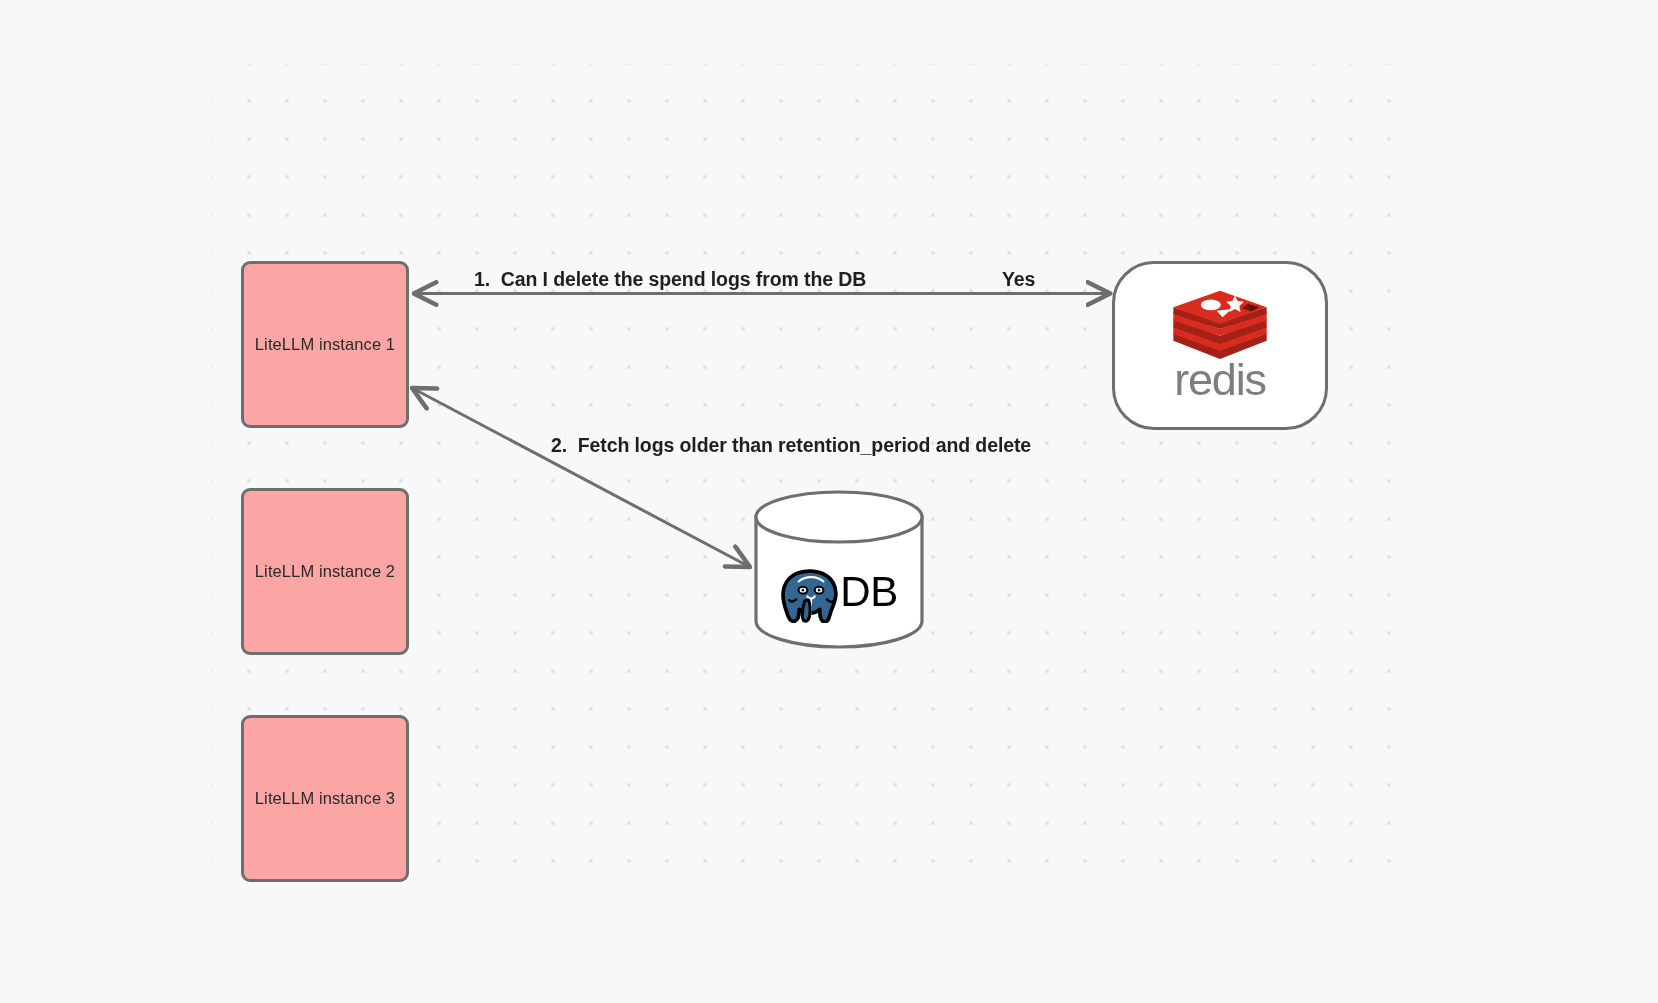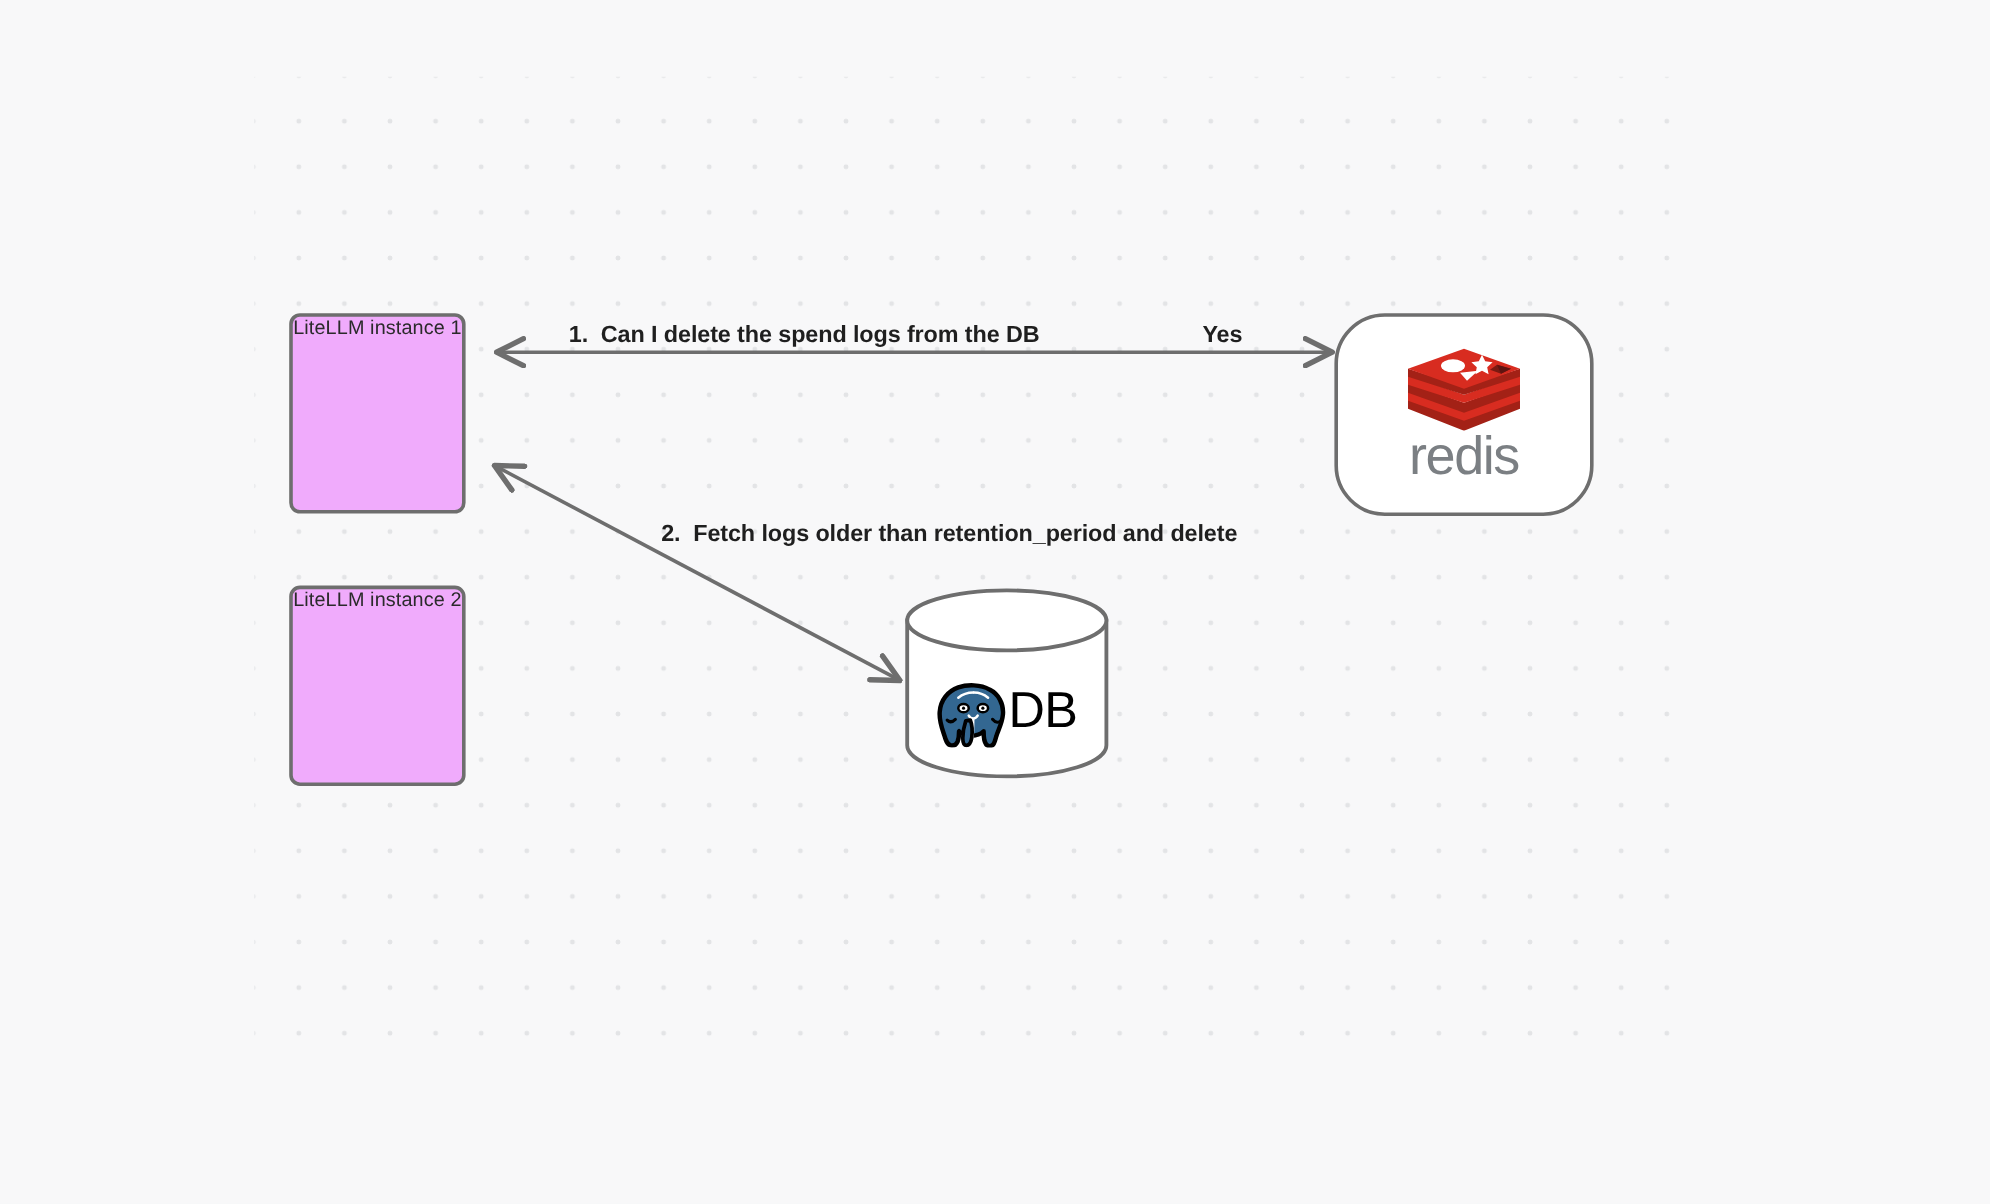--- a/index.html
+++ b/index.html
@@ -27,28 +27,28 @@
     height: 828px;
     background-image: radial-gradient(circle, #e3e4e6 1.9px, rgba(227,228,230,0) 2.2px);
     background-size: 38px 38px;
     background-position: 18px 18px;
     pointer-events: none;
   }
 
   
   .llm-node {
     position: absolute;
-    width: 147px;
+    width: 168px;
     height: 167px;
-    background: #f0abfc;
+    background: #fca5a5;
     border: 3px solid #6e6e6e;
     border-radius: 9px;
     box-sizing: border-box;
     display: flex;
-    align-items: flex-start;
+    align-items: center;
     justify-content: center;
   }
   .llm-node .llm-label {
     font-size: 16.5px;
     color: #2a2a2a;
     font-family: "Liberation Sans", sans-serif;
     letter-spacing: 0.1px;
     text-align: center;
     line-height: 1.2;
   }
@@ -163,20 +163,23 @@
   <div class="edge-label" id="label-2">2.  Fetch logs older than retention_period and delete</div>
 
   <div class="llm-node" id="llm-1">
     <span class="llm-label">LiteLLM instance 1</span>
   </div>
 
   <div class="llm-node" id="llm-2">
     <span class="llm-label">LiteLLM instance 2</span>
   </div>
 
+  <div class="llm-node" id="llm-3">
+    <span class="llm-label">LiteLLM instance 3</span>
+  </div>
 
   <div id="redis-node">
     <svg id="redis-logo-mark" viewBox="0 0 120 84" xmlns="http://www.w3.org/2000/svg">
 
       <path d="M60 84 L4 62 L4 52 L60 72 L116 52 L116 62 Z" fill="#a32116"></path>
       <path d="M60 74 L4 54 L4 44 L60 64 L116 44 L116 54 Z" fill="#d82c20"></path>
 
       <path d="M60 66 L4 46 L4 36 L60 56 L116 36 L116 46 Z" fill="#a32116"></path>
       <path d="M60 56 L4 38 L4 28 L60 48 L116 28 L116 38 Z" fill="#d82c20"></path>
 

